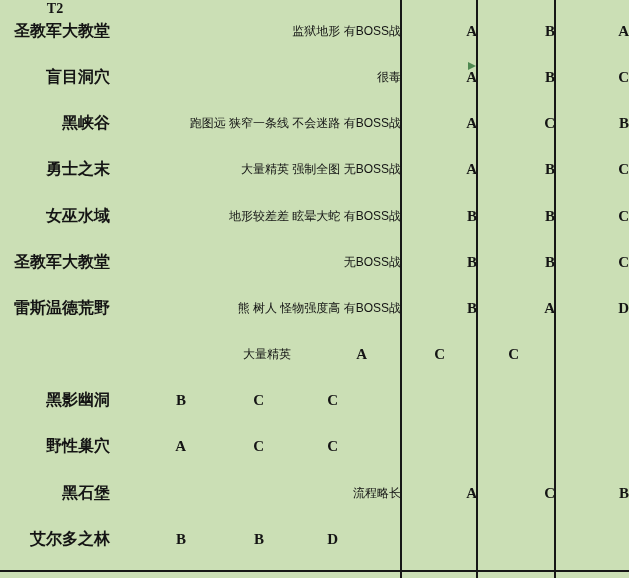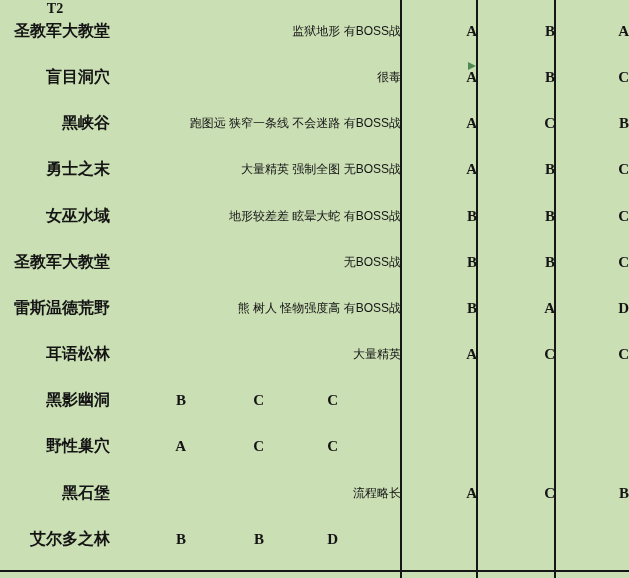--- a/index.html
+++ b/index.html
@@ -157,21 +157,20 @@
 
     <div class="row">
       <div class="cell name">雷斯温德荒野</div>
       <div class="cell notes">熊 树人 怪物强度高 有BOSS战</div>
       <div class="cell grade g1">B</div>
       <div class="cell grade g2">A</div>
       <div class="cell grade g3">D</div>
     </div>
 
     <div class="row">
-      <div class="cell name">耳语松林</div>
       <div class="cell notes">大量精英</div>
       <div class="cell grade g1">A</div>
       <div class="cell grade g2">C</div>
       <div class="cell grade g3">C</div>
     </div>
 
     <div class="row">
       <div class="cell name">黑影幽洞</div>
       <div class="cell grade g1">B</div>
       <div class="cell grade g2">C</div>

